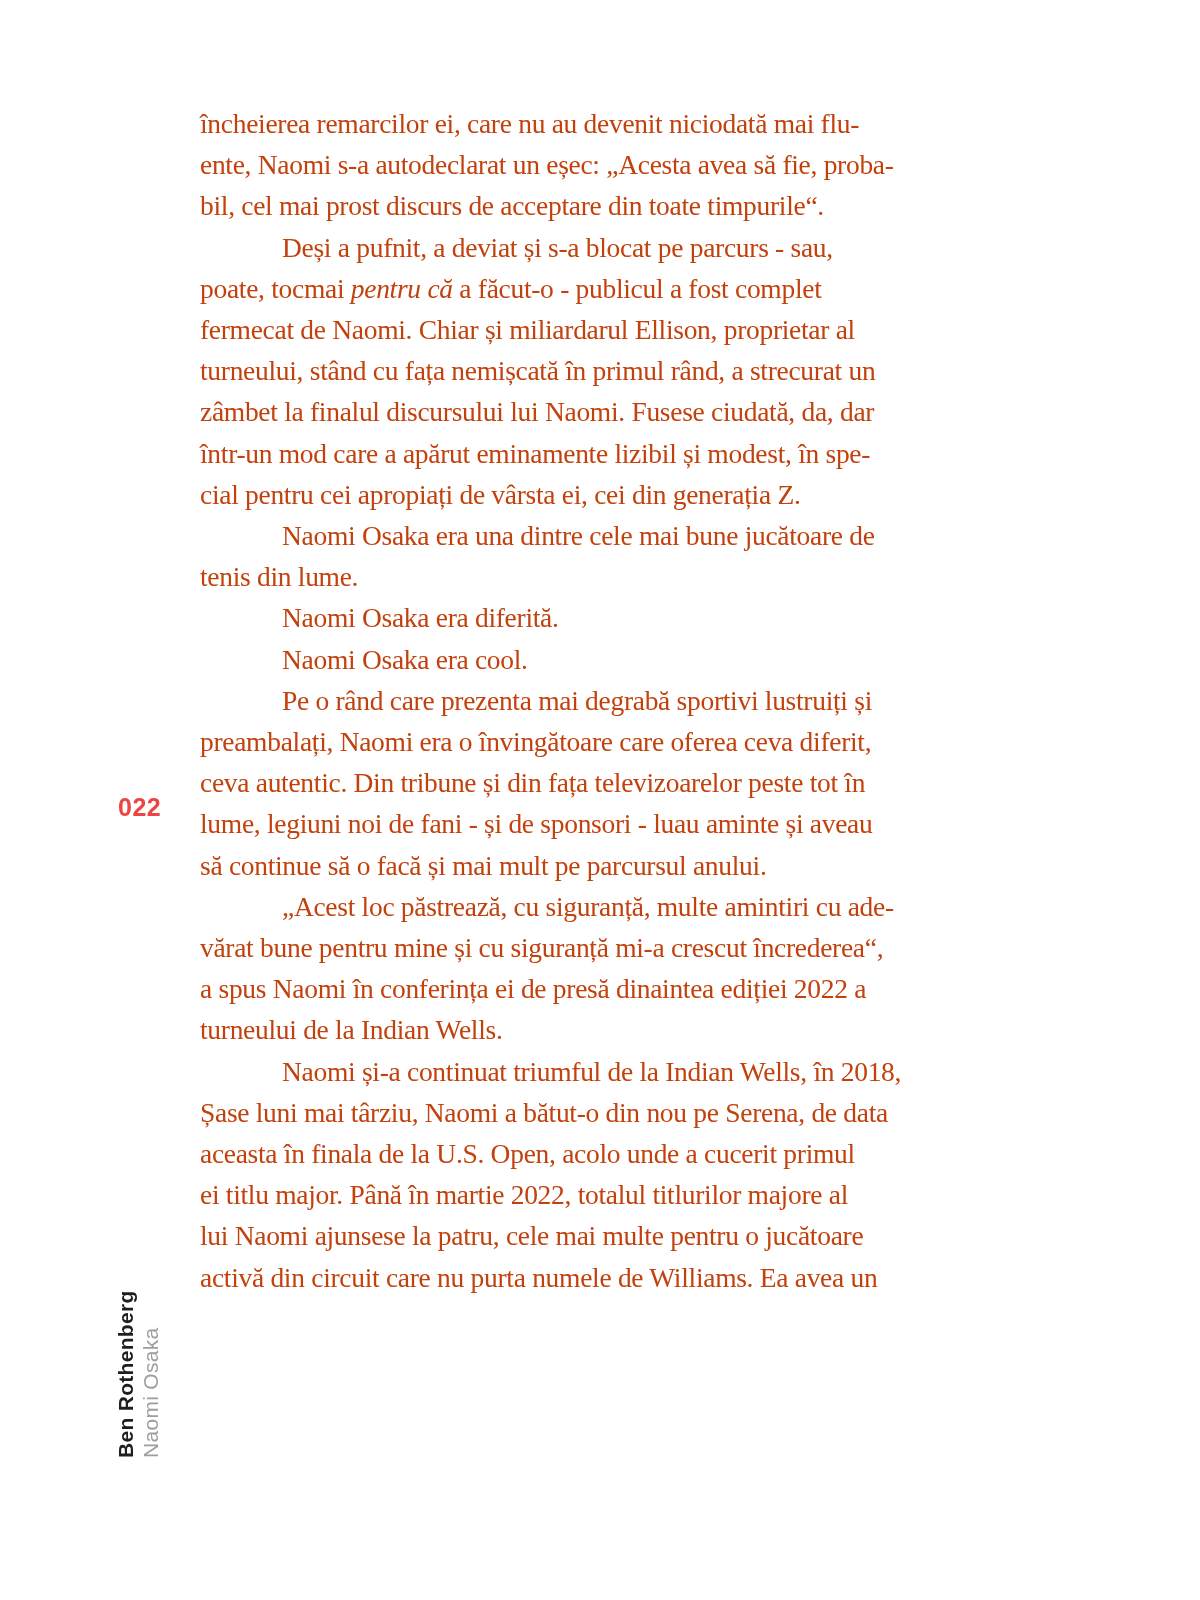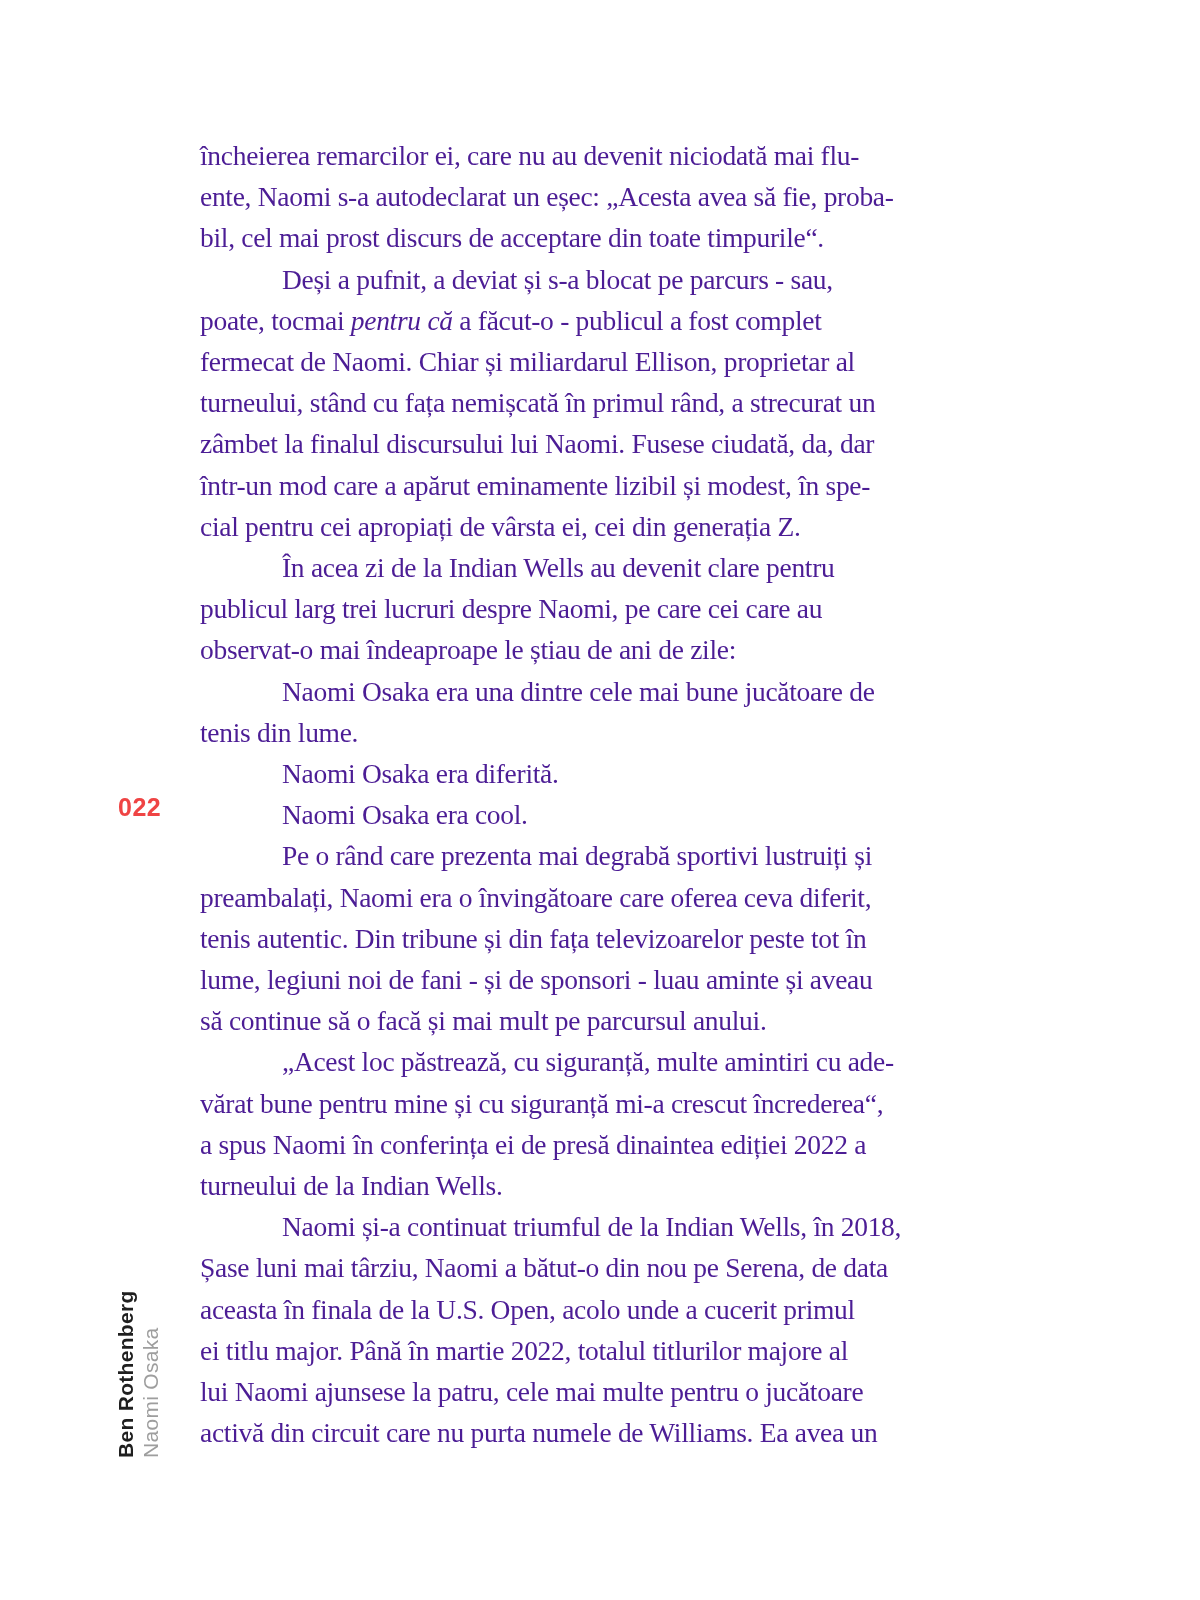--- a/index.html
+++ b/index.html
@@ -15,23 +15,22 @@
     background: #ffffff;
   }
   .text-block {
     position: absolute;
     left: 200px; top: 103px;
     width: 792px;
     font-family: "Liberation Serif", serif;
     font-size: 27.5px;
     line-height: 41.2px;
     letter-spacing: -0.3px;
-    color: #4c1d95;
+    color: #c2410c;
     text-align: left;
-    margin-top: 32px;
   }
   .para { margin: 0; }
   .line { white-space: nowrap; }
   .para.indent .line:first-child { padding-left: 82px; }
   .line em { font-style: italic; }
   .folio {
     position: absolute;
     left: 118px; top: 793px;
     font-family: "Liberation Sans", sans-serif;
     font-weight: 700;
@@ -82,38 +81,33 @@
       <div class="para indent">
         <div class="line">Deși a pufnit, a deviat și s-a blocat pe parcurs - sau,</div>
         <div class="line">poate, tocmai <em>pentru că</em> a făcut-o - publicul a fost complet</div>
         <div class="line">fermecat de Naomi. Chiar și miliardarul Ellison, proprietar al</div>
         <div class="line">turneului, stând cu fața nemișcată în primul rând, a strecurat un</div>
         <div class="line">zâmbet la finalul discursului lui Naomi. Fusese ciudată, da, dar</div>
         <div class="line">într-un mod care a apărut eminamente lizibil și modest, în spe-</div>
         <div class="line">cial pentru cei apropiați de vârsta ei, cei din generația Z.</div>
       </div>
       <div class="para indent">
-        <div class="line">În acea zi de la Indian Wells au devenit clare pentru</div>
-        <div class="line">publicul larg trei lucruri despre Naomi, pe care cei care au</div>
-        <div class="line">observat-o mai îndeaproape le știau de ani de zile:</div>
-      </div>
-      <div class="para indent">
         <div class="line">Naomi Osaka era una dintre cele mai bune jucătoare de</div>
         <div class="line">tenis din lume.</div>
       </div>
       <div class="para indent">
         <div class="line">Naomi Osaka era diferită.</div>
       </div>
       <div class="para indent">
         <div class="line">Naomi Osaka era cool.</div>
       </div>
       <div class="para indent">
         <div class="line">Pe o rând care prezenta mai degrabă sportivi lustruiți și</div>
         <div class="line">preambalați, Naomi era o învingătoare care oferea ceva diferit,</div>
-        <div class="line">tenis autentic. Din tribune și din fața televizoarelor peste tot în</div>
+        <div class="line">ceva autentic. Din tribune și din fața televizoarelor peste tot în</div>
         <div class="line">lume, legiuni noi de fani - și de sponsori - luau aminte și aveau</div>
         <div class="line">să continue să o facă și mai mult pe parcursul anului.</div>
       </div>
       <div class="para indent">
         <div class="line">„Acest loc păstrează, cu siguranță, multe amintiri cu ade-</div>
         <div class="line">vărat bune pentru mine și cu siguranță mi-a crescut încrederea“,</div>
         <div class="line">a spus Naomi în conferința ei de presă dinaintea ediției 2022 a</div>
         <div class="line">turneului de la Indian Wells.</div>
       </div>
       <div class="para indent">

